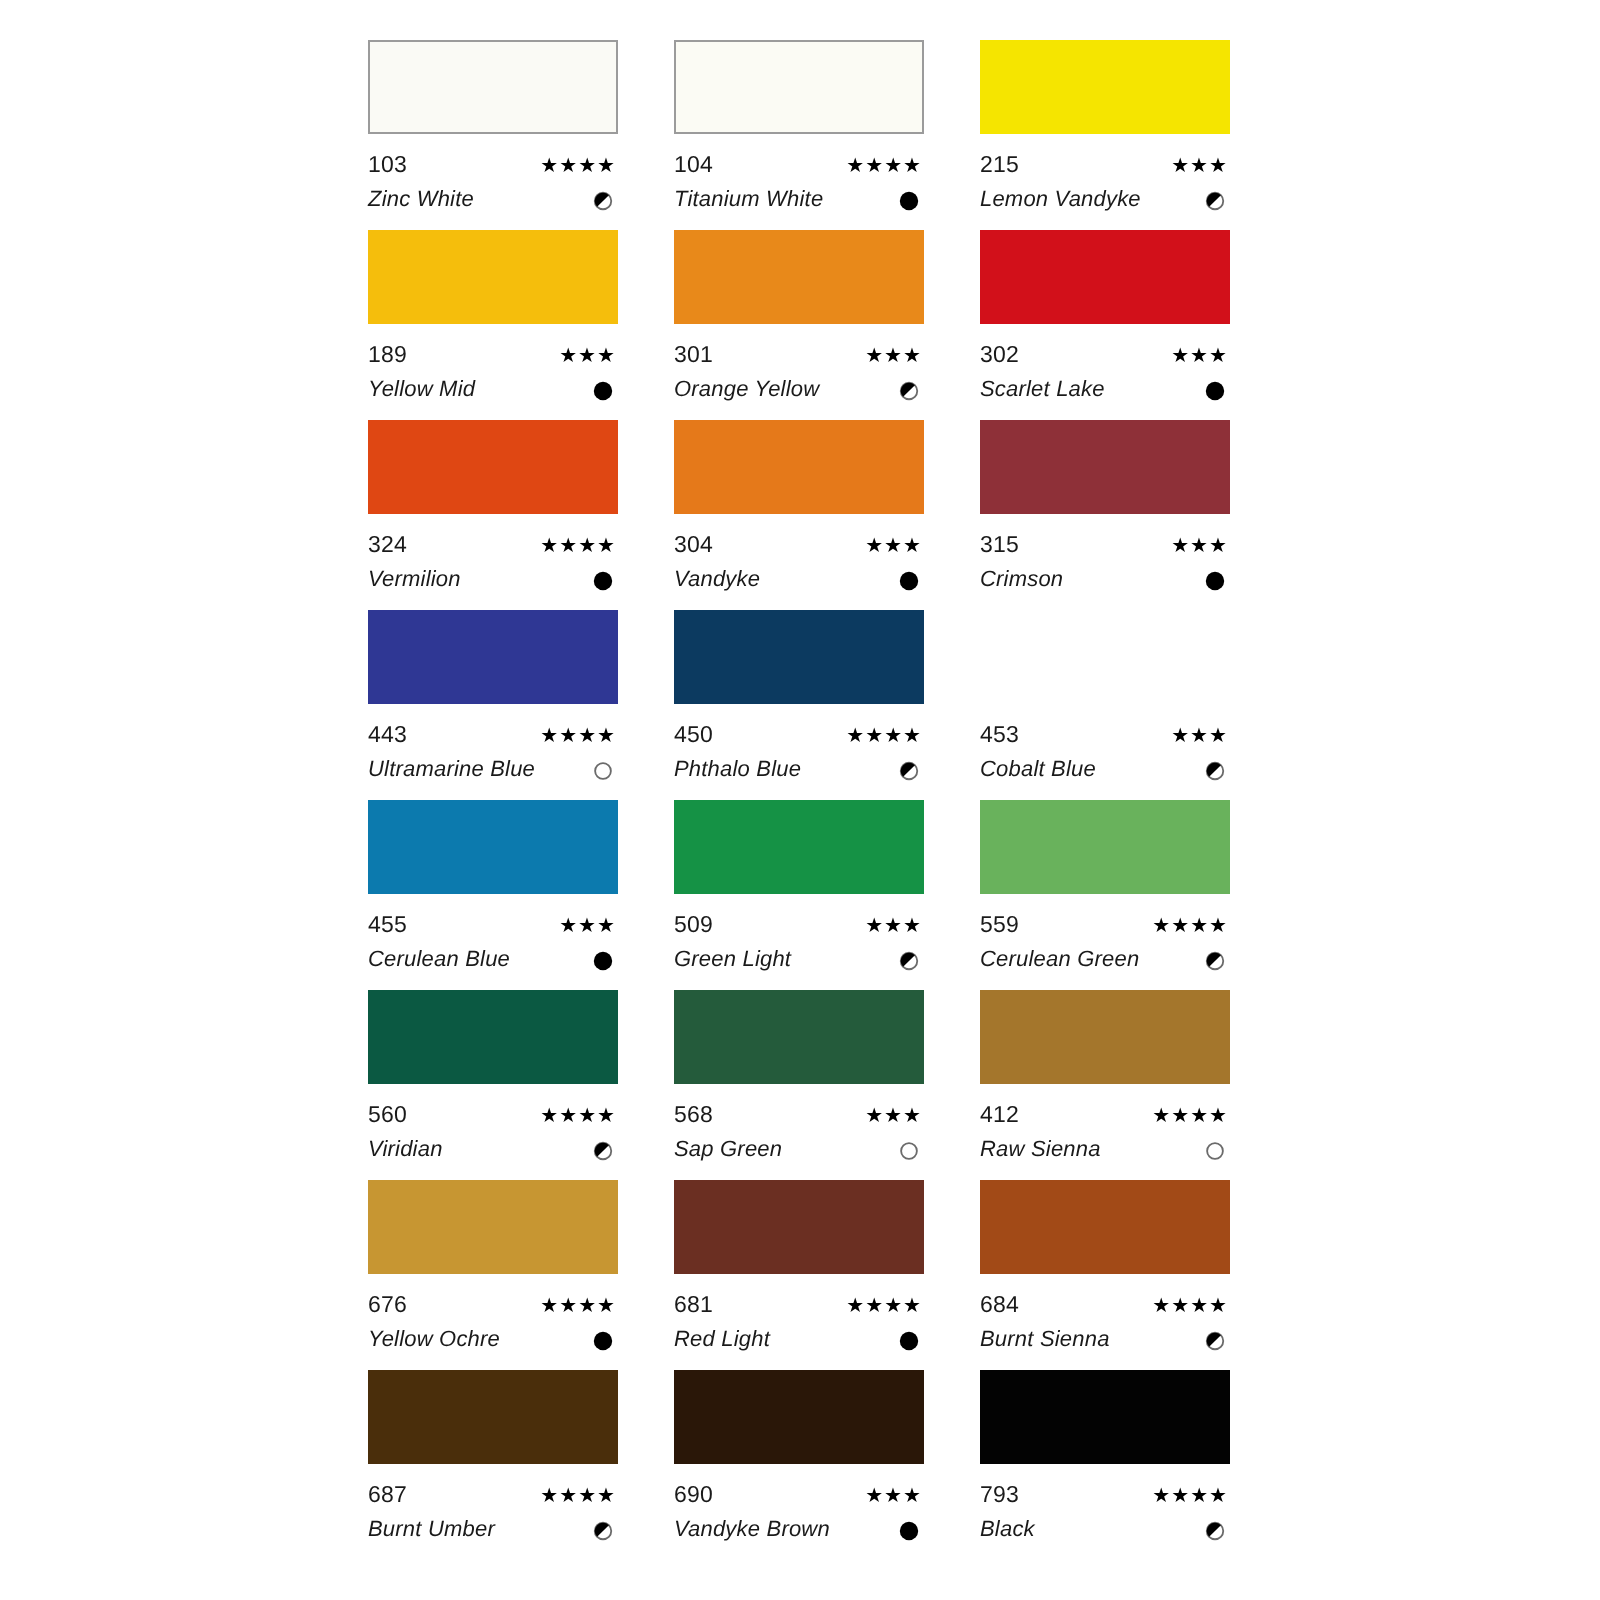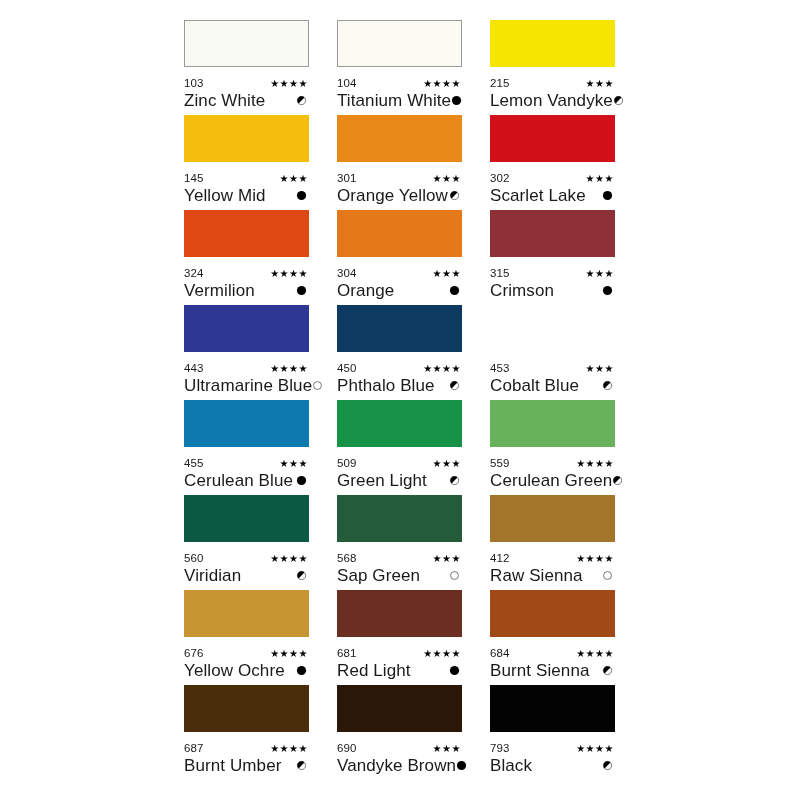--- a/index.html
+++ b/index.html
@@ -62,24 +62,25 @@
   .meta-row.code-row {
     margin-bottom: 2px;
   }
   .code {
     font-size: 11.5px;
     letter-spacing: 0.1px;
     color: #1a1a1a;
     white-space: nowrap;
   }
   .name {
-    font-size: 17px;
+    font-size: 11px;
     letter-spacing: 0.1px;
     color: #1a1a1a;
     white-space: nowrap;
+    font-style: italic;
   }
   .stars {
     font-size: 10px;
     letter-spacing: 0.5px;
     color: #000000;
     line-height: 1;
     white-space: nowrap;
     padding-right: 1px;
   }
   .opacity-icon {
@@ -147,21 +148,21 @@
                 <path d="M 9.2 2.8 A 4.5 4.5 0 0 0 2.8 9.2 Z" fill="#000"></path>
               </svg>
             </span>
           </div>
         </div>
       </div>
       <div class="swatch-cell">
         <div class="swatch-chip" style="background: rgb(245, 190, 12);"></div>
         <div class="swatch-meta">
           <div class="meta-row code-row">
-            <span class="code">145</span>
+            <span class="code">189</span>
             <span class="stars">★★★</span>
           </div>
           <div class="meta-row name-row">
             <span class="name">Yellow Mid</span>
             <span class="opacity-icon">
               <svg viewBox="0 0 12 12" width="11" height="11">
                 <circle cx="6" cy="6" r="5" fill="#000"></circle>
               </svg>
             </span>
           </div>
@@ -220,21 +221,21 @@
         </div>
       </div>
       <div class="swatch-cell">
         <div class="swatch-chip" style="background: rgb(229, 121, 26);"></div>
         <div class="swatch-meta">
           <div class="meta-row code-row">
             <span class="code">304</span>
             <span class="stars">★★★</span>
           </div>
           <div class="meta-row name-row">
-            <span class="name">Orange</span>
+            <span class="name">Vandyke</span>
             <span class="opacity-icon">
               <svg viewBox="0 0 12 12" width="11" height="11">
                 <circle cx="6" cy="6" r="5" fill="#000"></circle>
               </svg>
             </span>
           </div>
         </div>
       </div>
       <div class="swatch-cell">
         <div class="swatch-chip" style="background: rgb(142, 48, 56);"></div>

